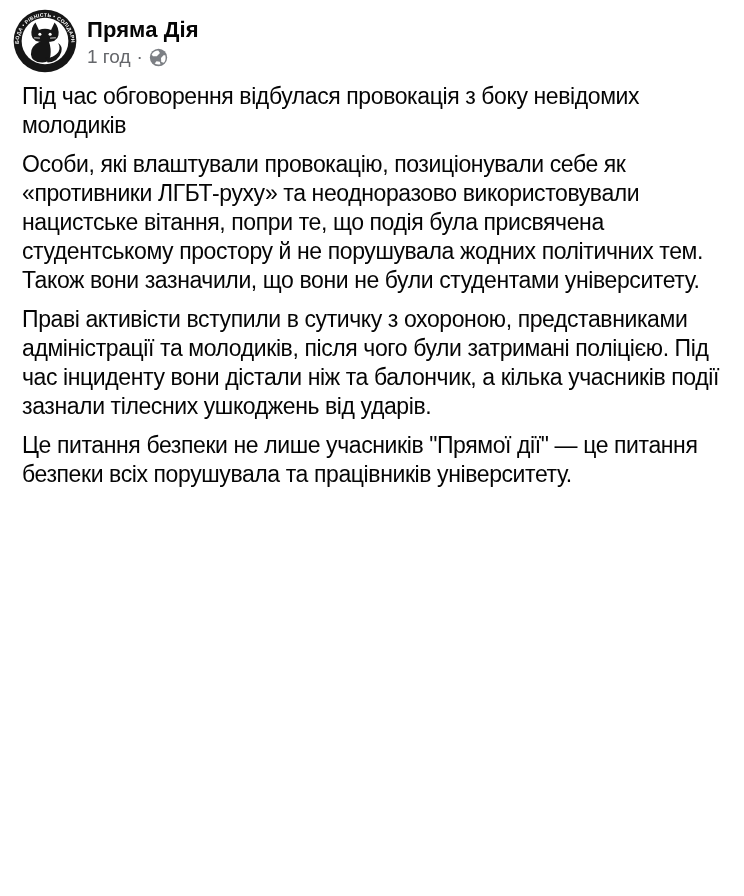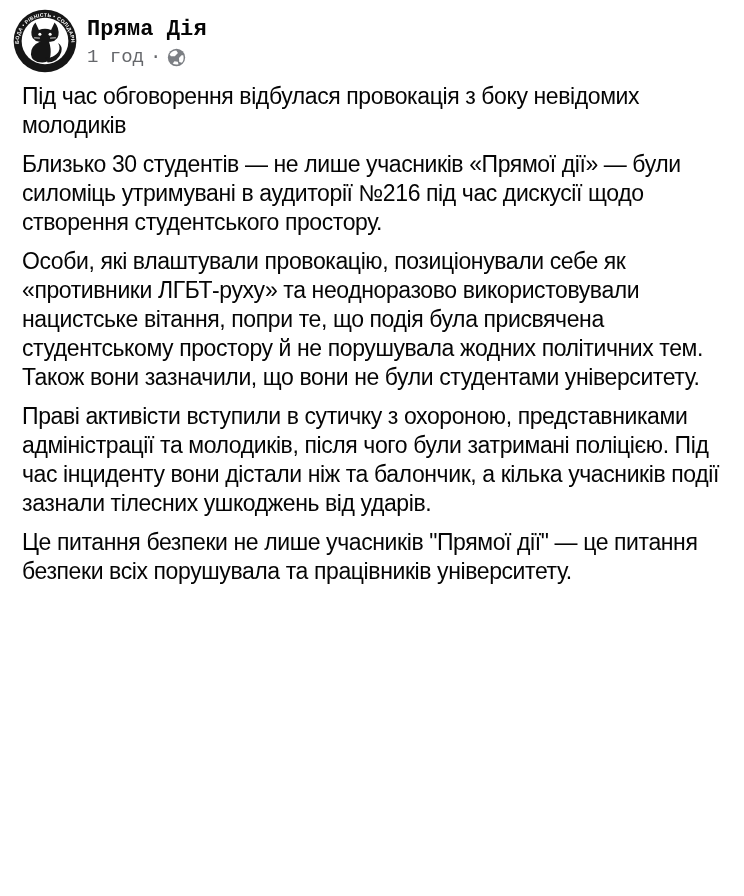--- a/index.html
+++ b/index.html
@@ -25,21 +25,20 @@
     flex: 0 0 64px;
     border-radius: 50%;
     cursor: pointer;
   }
   .avatar svg { width: 100%; height: 100%; display: block; }
   .header-meta {
     display: flex;
     flex-direction: column;
     justify-content: center;
     padding-top: 2px;
-    font-family: Liberation Mono, monospace;
   }
   .page-name {
     font-size: 22px;
     font-weight: 700;
     color: #050505;
     line-height: 1.25;
     letter-spacing: 0.1px;
     cursor: pointer;
   }
   .timestamp-row {
@@ -110,19 +109,18 @@
             <path fill="#ffffff" d="M4.8 13.1 Q7.2 14.5 9.7 13.7 L9.1 11.5 6.3 11.2 Z"></path>
           </svg>
         </span>
       </div>
     </div>
 
   </div>
 
   <div class="post-body">
     <p>Під час обговорення відбулася провокація з боку невідомих молодиків</p>
-    <p>Близько 30 студентів — не лише учасників «Прямої дії» — були силоміць утримувані в аудиторії №216 під час дискусії щодо створення студентського простору.</p>
     <p>Особи, які влаштували провокацію, позиціонували себе як «противники ЛГБТ-руху» та неодноразово використовували нацистське вітання, попри те, що подія була присвячена студентському простору й не порушувала жодних політичних тем. Також вони зазначили, що вони не були студентами університету.</p>
     <p>Праві активісти вступили в сутичку з охороною, представниками адміністрації та молодиків, після чого були затримані поліцією. Під час інциденту вони дістали ніж та балончик, а кілька учасників події зазнали тілесних ушкоджень від ударів.</p>
     <p>Це питання безпеки не лише учасників "Прямої дії" — це питання безпеки всіх порушувала та працівників університету.</p>
   </div>
 
 </div>
 
 </body></html>

